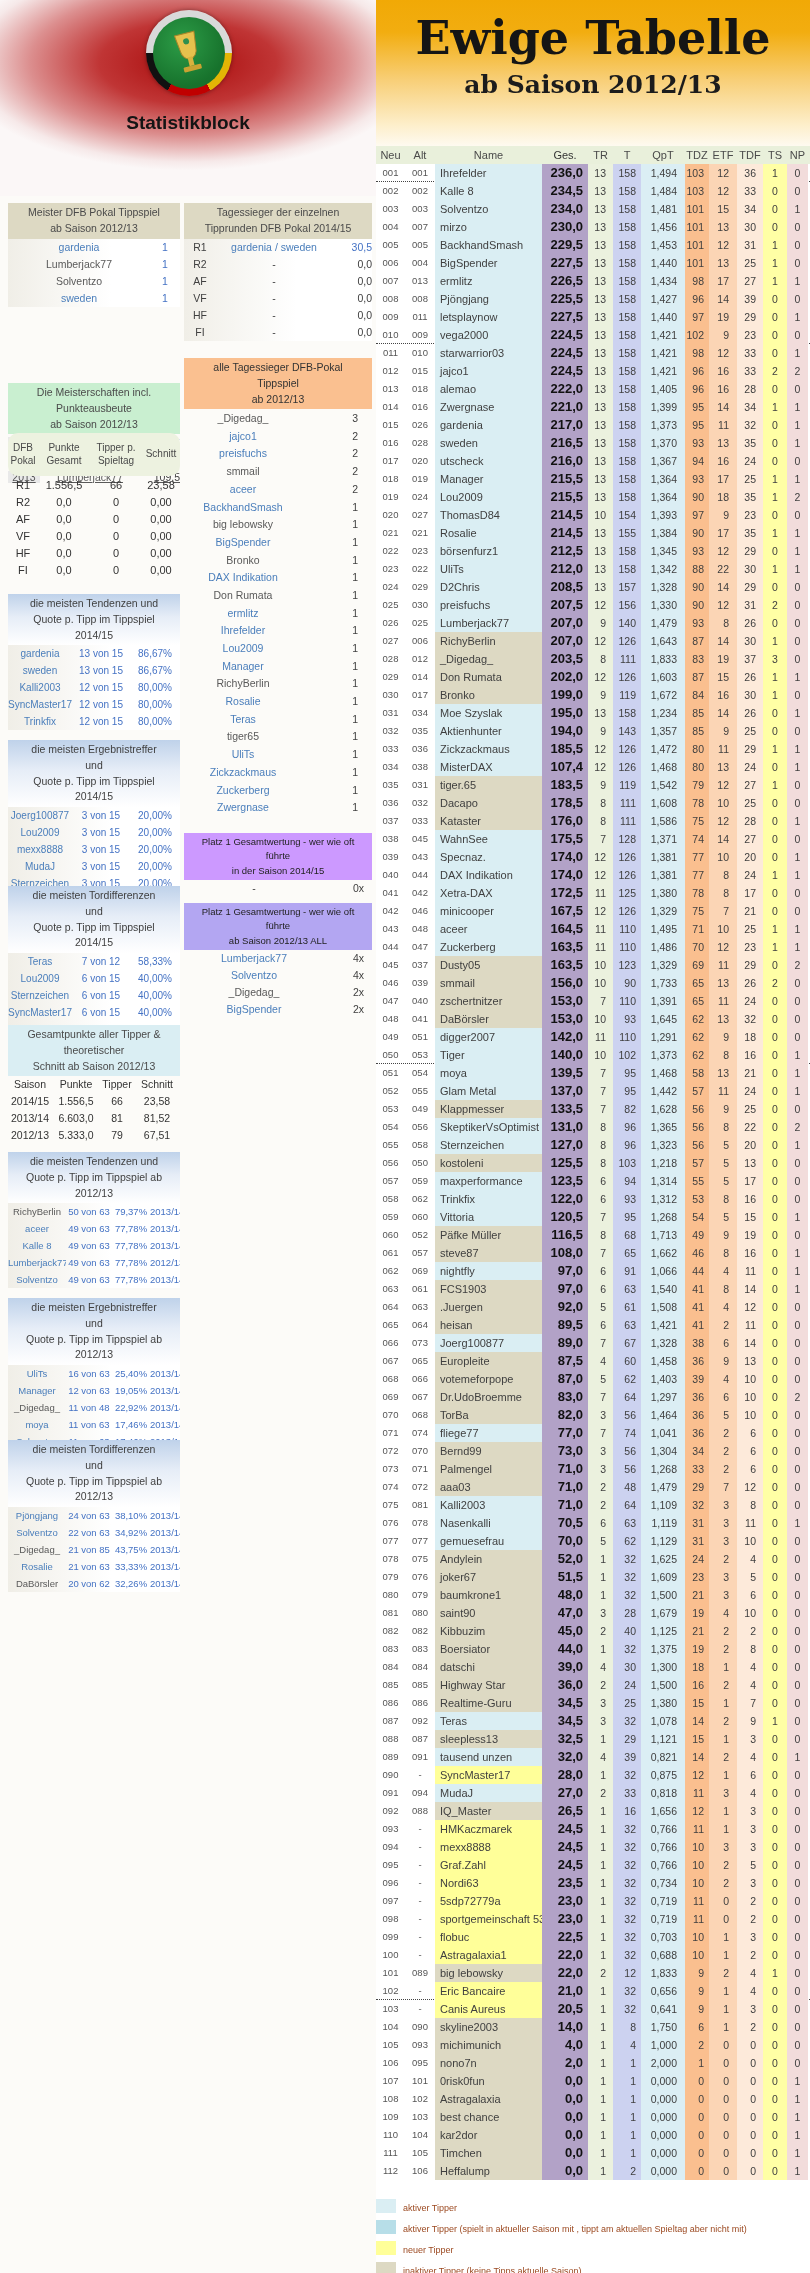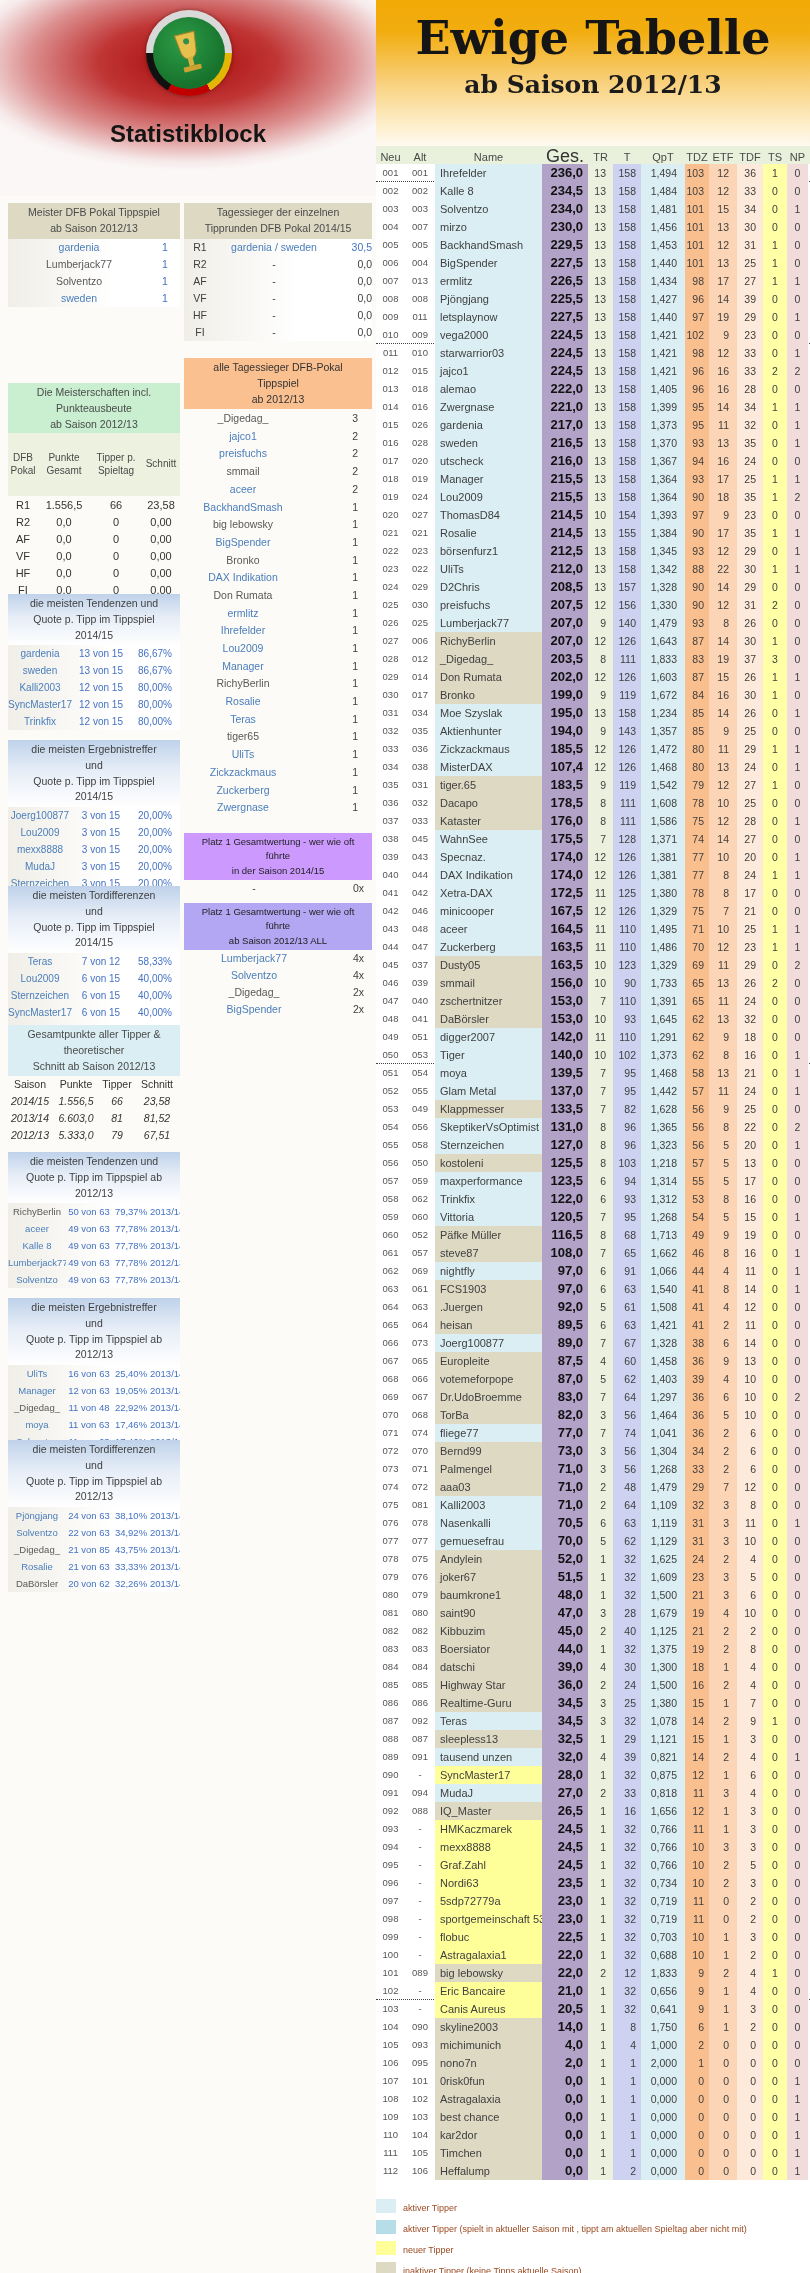--- a/index.html
+++ b/index.html
@@ -6,21 +6,21 @@
   body{width:810px;height:2273px;position:relative;font-family:"Liberation Sans","DejaVu Sans",sans-serif;background:#ffffff;overflow:hidden;}
   
   .left-panel{position:absolute;left:0;top:0;width:376px;height:2273px;background:#fcfbf8;}
   .left-head{position:absolute;left:0;top:0;width:376px;height:196px;
     background:radial-gradient(ellipse 62% 55% at 50% 32%,#a90b0b 0%,#c03535 38%,#dc8f8f 68%,#f6e9e9 92%,#fbf7f7 100%);}
   .logo{position:absolute;left:146px;top:10px;width:86px;height:86px;border-radius:50%;
     background:conic-gradient(from 0deg,#d9d9d9 0 90deg,#e3b505 90deg 150deg,#c00000 150deg 210deg,#111 210deg 270deg,#d9d9d9 270deg 360deg);
     box-shadow:0 0 4px rgba(0,0,0,.4);}
   .logo-inner{position:absolute;left:7px;top:7px;width:72px;height:72px;border-radius:50%;background:radial-gradient(circle at 40% 35%,#2c9c47,#17722c 70%);display:flex;align-items:center;justify-content:center;}
   .trophy{transform:rotate(-14deg);}
-  .lp-title{position:absolute;left:0;top:120px;width:376px;text-align:center;font-size:24px;font-weight:bold;color:#141414;}
+  .lp-title{position:absolute;left:0;top:112px;width:376px;text-align:center;font-size:19px;font-weight:bold;color:#141414;}
   .lp-sub{position:absolute;left:0;top:150px;width:376px;text-align:center;font-size:23px;color:#2b2b2b;}
   .box{position:absolute;font-size:10.5px;color:#595959;}
   .hdr{text-align:center;line-height:1.5;padding:2px 16px;color:#4a4a4a;}
   .hdr-tan{background:#ddd9c3;}
   .hdr-green{background:#c9efd0;}
   .hdr-blue-grad{background:linear-gradient(180deg,#bfd2ea 0%,#e6edf7 45%,#ffffff 100%);color:#3f3f3f;}
   .hdr-lblue{background:#daeef3;}
   .hdr-orange{background:#fac090;color:#333;}
   .hdr-purple1{background:#cc99ff;color:#222;}
   .hdr-purple2{background:#b3a6f2;color:#222;}
@@ -31,37 +31,37 @@
   .st-i{color:#595959;}
   .blue{color:#4472c4;}
   .dark{color:#404040;}
   .ctr{text-align:center;}
   .rgt{text-align:right;}
   .meister-list .mrow{grid-template-columns:1fr 30px;}
   .runden-list .mrow{grid-template-columns:32px 1fr 40px;}
   .jahr-list .mrow{grid-template-columns:32px 1fr 40px;text-decoration:underline;}
   .jahr-cell{background:#e9e9e9;text-align:center;color:#555;}
   .dfb-list .mrow{grid-template-columns:30px 52px 52px 38px;font-size:11px;color:#333;}
-  .dfb-head{display:grid;grid-template-columns:30px 52px 52px 38px;background:#edf2e0;font-size:10px;line-height:1.25;padding:19px 0;align-items:center;text-align:center;color:#4a4a4a;}
+  .dfb-head{display:grid;grid-template-columns:30px 52px 52px 38px;background:#edf2e0;font-size:10px;line-height:1.25;padding:9px 0;align-items:center;text-align:center;color:#4a4a4a;border-radius:10px;}
   .q3-list .mrow{grid-template-columns:64px 58px 50px;font-size:10px;}
   .q4-list .mrow{grid-template-columns:58px 46px 38px 30px;font-size:9.5px;}
   .gp-head{display:grid;grid-template-columns:44px 48px 34px 46px;font-size:10.5px;color:#333;padding:2px 0;text-align:center;}
-  .gp-list .mrow{grid-template-columns:44px 48px 34px 46px;font-size:10.5px;color:#333;font-style:italic;}
+  .gp-list .mrow{grid-template-columns:44px 48px 34px 46px;font-size:10.5px;color:#333;}
   .ts-list .mrow{grid-template-columns:118px 1fr;padding-right:14px;height:17.7px;}
   .p1-list .mrow{grid-template-columns:1fr 40px;padding-right:8px;}
   
   .right-panel{position:absolute;left:376px;top:0;width:434px;height:2273px;background:#fff;}
   .tbl-head-block{position:absolute;left:0;top:0;width:434px;height:146px;
     background:linear-gradient(180deg,#f1a906 0%,#f2ad10 22%,#f8cf78 55%,#fdeec9 85%,#fefaf0 100%);text-align:center;}
   .tbl-title{font-family:"DejaVu Serif","Liberation Serif",serif;font-weight:bold;font-size:46px;color:#151515;margin-top:13px;line-height:1.1;}
   .tbl-sub{font-family:"DejaVu Serif","Liberation Serif",serif;font-weight:bold;font-size:25px;color:#1c1c1c;margin-top:6px;}
   .thead{position:absolute;left:0;top:146px;width:434px;height:18px;background:#e9f0db;display:grid;
     grid-template-columns:29px 30px 107px 46px 25px 28px 44px 24px 28px 26px 24px 21px;align-items:center;font-size:11px;color:#4a4a4a;}
   .thead .hc{text-align:center;}
-  .thead .hc-ges{font-size:18px;color:#333;}
+  .thead .hc-ges{font-size:11px;color:#333;}
   .tbody{position:absolute;left:0;top:164px;width:434px;}
   .trow{display:grid;grid-template-columns:29px 30px 107px 46px 25px 28px 44px 24px 28px 26px 24px 21px;height:18px;box-sizing:border-box;align-items:center;}
   .trow.sep{border-bottom:1px dotted #444;}
   .tc{height:18px;line-height:18px;font-size:10.5px;color:#3f3f3f;white-space:nowrap;overflow:hidden;box-sizing:border-box;}
   .c-neu,.c-alt{text-align:center;font-size:9.5px;color:#555;}
   .c-name{padding-left:5px;font-size:11px;}
   .nm-a{background:#daeef3;}
   .nm-i{background:#ddd9c3;}
   .nm-n{background:#ffff99;}
   .c-ges{background:#b2a2c7;font-weight:bold;font-size:13px;color:#111;text-align:right;padding-right:5px;}

